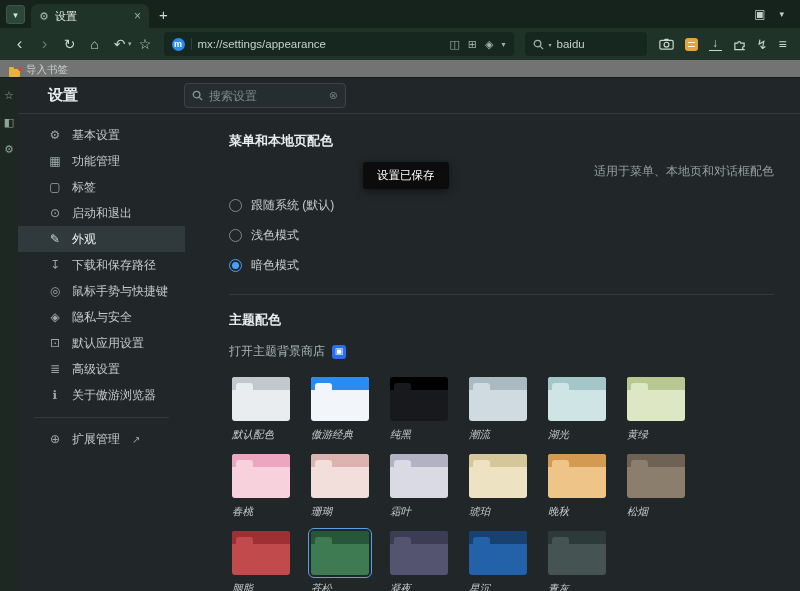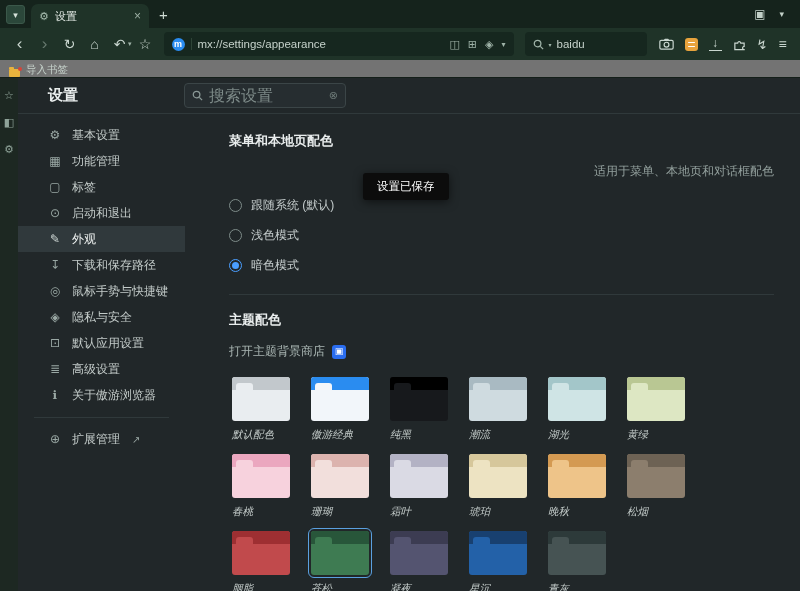--- a/index.html
+++ b/index.html
@@ -47,21 +47,21 @@
 
   
   .content { flex:1; display:flex; background:#212729; position:relative; min-height:0; }
   .rail { width:18px; background:#1d2822; display:flex; flex-direction:column; align-items:center; padding-top:12px; gap:16px; flex:none; }
   .rail span { font-size:11px; color:#8fa399; line-height:1; }
   .content-main { flex:1; display:flex; flex-direction:column; min-width:0; }
 
   .page-header { height:36px; display:flex; align-items:center; border-bottom:1px solid #30393b; padding: 0 24px 0 30px; gap: 18px; flex:none; }
   .page-title { font-size:15px; font-weight:600; color:#e9eded; width:118px; flex:none; }
   .set-search { width:162px; height:25px; background:#262d30; border:1px solid #3b4547; border-radius:4px; display:flex; align-items:center; gap:6px; padding:0 7px; flex:none; }
-  .set-search input { flex:1; min-width:0; background:transparent; border:none; outline:none; font-size:16px; color:#cfd8d5; font-family:inherit; }
+  .set-search input { flex:1; min-width:0; background:transparent; border:none; outline:none; font-size:12px; color:#cfd8d5; font-family:inherit; }
   .set-search input::placeholder { color:#7d8a88; }
   .clear-ic { font-size:11px; color:#6d7a78; line-height:1; }
   .header-spacer { flex:1; }
   .restore-btn { height:24px; padding:0 10px; background:transparent; border:1px solid #46607a; border-radius:4px; color:#7fb0e0; font-size:11px; font-family:inherit; white-space:nowrap; }
 
   .page-body { flex:1; display:flex; min-height:0; }
   .sidebar { width:167px; flex:none; padding-top:8px; display:flex; flex-direction:column; }
   .sb-item { height:26px; display:flex; align-items:center; gap:10px; padding-left:30px; font-size:12px; color:#c3cbc9; cursor:default; white-space:nowrap; }
   .sb-item.selected { background:#30393c; color:#eef2f1; }
   .sb-icon { width:14px; text-align:center; font-size:12px; color:#9aa8a4; line-height:1; flex:none; }
@@ -85,21 +85,21 @@
 
   .theme-grid { margin-top:14px; display:grid; grid-template-columns:repeat(6, 64px); column-gap:15px; row-gap:9px; }
   .theme-cell { width:64px; }
   .swatch-frame { width:64px; height:50px; border:1px solid transparent; border-radius:6px; padding:2px; }
   .theme-cell.selected .swatch-frame { border-color:#5aa0e0; }
   .swatch { width:100%; height:100%; border-radius:3px; overflow:hidden; position:relative; background:#888; }
   .swatch-bar { height:13px; position:relative; }
   .swatch-tab { position:absolute; left:4px; bottom:0; width:17px; height:7px; border-radius:3px 3px 0 0; }
   .theme-label { margin-top:4px; padding-left:3px; font-size:10.5px; color:#c3cbc9; white-space:nowrap;font-style:italic; }
 
-  .toast { position:absolute; top:95px; left:363px; background:#0c0c0c; color:#fff; font-size:11.5px; padding:6px 14px; border-radius:3px; box-shadow:0 2px 10px rgba(0,0,0,.55); z-index:40; white-space:nowrap; }
+  .toast { position:absolute; top:84px; left:363px; background:#0c0c0c; color:#fff; font-size:11.5px; padding:6px 14px; border-radius:3px; box-shadow:0 2px 10px rgba(0,0,0,.55); z-index:40; white-space:nowrap; }
 </style>
 </head>
 <body>
 
 <div class="window">
 
   <div class="tabbar">
     <div class="menu-btn">
         <span>▾</span>
       </div>

